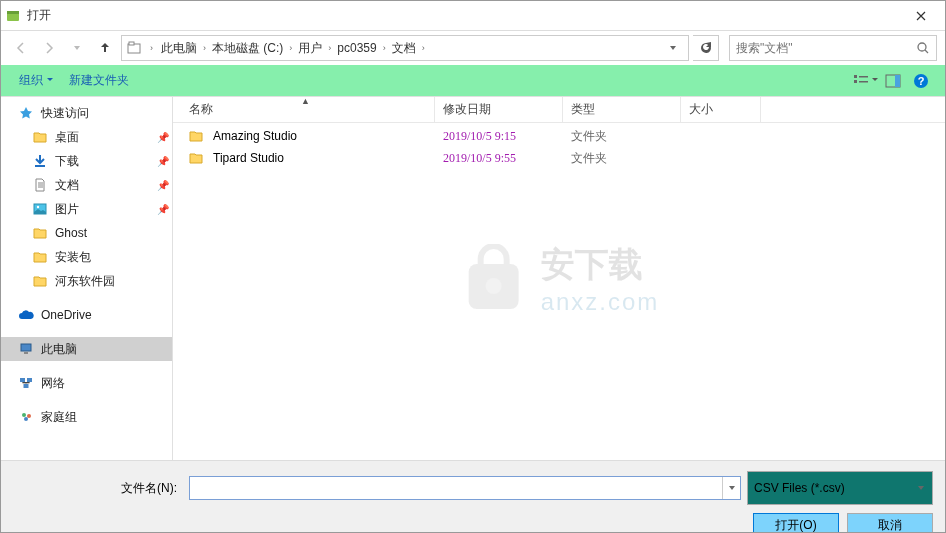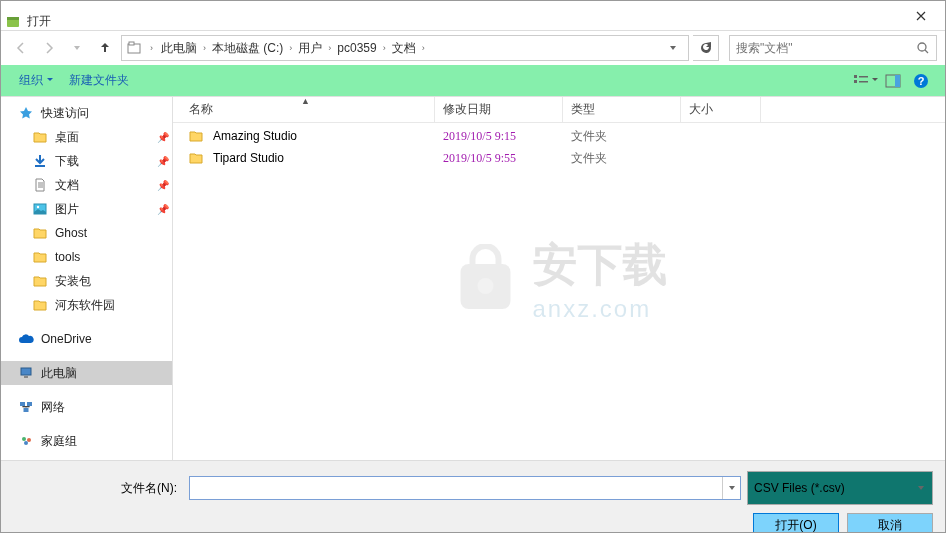--- a/index.html
+++ b/index.html
@@ -1,18 +1,18 @@
 <!DOCTYPE html>
 <html><head>
 <meta charset="utf-8">
 <style>
 * { box-sizing: border-box; margin: 0; padding: 0; font-family: "Microsoft YaHei", "Segoe UI", sans-serif; }
 body { width: 946px; height: 533px; background: #fff; border: 1px solid #999; overflow: hidden; font-size: 12px; }
 
-.titlebar { height: 30px; display: flex; align-items: flex-end; padding: 0 4px; border-bottom: 1px solid #ddd; }
+.titlebar { height: 30px; display: flex; align-items: center; padding: 0 4px; border-bottom: 1px solid #ddd; }
 .titlebar .app-icon { width: 16px; height: 16px; margin-right: 6px; display: inline-flex; }
 .titlebar .title { flex: 1; font-size: 12px; color: #333; }
 .titlebar .close { width: 40px; height: 28px; display: flex; align-items: center; justify-content: center; cursor: pointer; }
 
 .navbar { height: 34px; display: flex; align-items: center; padding: 2px 8px; gap: 4px; }
 .nav-btn { width: 24px; height: 24px; display: flex; align-items: center; justify-content: center; color: #aaa; cursor: pointer; }
 .nav-btn.enabled { color: #333; }
 .breadcrumb-wrap { flex: 1; height: 26px; border: 1px solid #ccc; display: flex; align-items: center; background: #fff; }
 .breadcrumb-icon { width: 24px; display: flex; align-items: center; justify-content: center; }
 .breadcrumb { flex: 1; display: flex; align-items: center; padding: 0 2px; }
@@ -53,21 +53,21 @@
 .row { height: 22px; display: flex; align-items: center; cursor: pointer; }
 .row .c-name { width: 254px; display: flex; align-items: center; padding-left: 8px; text-align: center; }
 .row .c-name .fic { width: 18px; margin-right: 6px; display: inline-flex; }
 .row .c-date { width: 128px; color: #a21caf; padding-left: 8px; font-family: Liberation Serif, serif; }
 .row .c-type { width: 118px; color: #666; padding-left: 8px; }
 .row .c-size { width: 80px; color: #666; padding-left: 8px; }
 
 .watermark { position: absolute; left: 50%; top: 50%; transform: translate(-50%, -50%); display: flex; align-items: center; gap: 12px; opacity: 0.15; pointer-events: none; }
 .watermark .wm-icon { width: 70px; height: 70px; }
 .watermark .wm-text { display: flex; flex-direction: column; }
-.watermark .wm-main { font-size: 45px; font-weight: bold; color: #444; }
+.watermark .wm-main { font-size: 34px; font-weight: bold; color: #444; }
 .watermark .wm-sub { font-size: 24px; color: #0369a1; letter-spacing: 2px; }
 
 .bottom { border-top: 1px solid #ddd; background: #f0f0f0; padding: 10px 12px; }
 .filename-row { display: flex; align-items: center; gap: 6px; margin-bottom: 8px; }
 .filename-row .lbl { width: 170px; text-align: right; padding-right: 6px; }
 .filename-row .combo { flex: 1; height: 24px; border: 1px solid #7a9fd6; background: #fff; display: flex; }
 .filename-row .combo input { flex: 1; border: none; outline: none; padding: 0 4px; }
 .filename-row .combo .cd { width: 18px; display: flex; align-items: center; justify-content: center; border-left: 1px solid #ccc; cursor: pointer; }
 .filter { width: 186px; height: 24px; border: 1px solid #aaa; background: #0f766e; display: flex; align-items: center; padding: 16px 6px; cursor: pointer; }
 .filter .ft { flex: 1; }
@@ -234,28 +234,20 @@
         <span class="lbl">图片</span>
         <span class="pin">📌</span>
       </div>
     <div class="sb-item sub">
         <span class="ic">
           <svg width="14" height="12" viewBox="0 0 14 12">
             <path d="M1 2h5l1 1h6v8H1z" fill="#ffd666" stroke="#d9a92d"></path>
           </svg>
         </span>
         <span class="lbl">Ghost</span>
-      </div>
-    <div class="sb-item sub">
-        <span class="ic">
-          <svg width="14" height="12" viewBox="0 0 14 12">
-            <path d="M1 2h5l1 1h6v8H1z" fill="#ffd666" stroke="#d9a92d"></path>
-          </svg>
-        </span>
-        <span class="lbl">tools</span>
       </div>
     <div class="sb-item sub">
         <span class="ic">
           <svg width="14" height="12" viewBox="0 0 14 12">
             <path d="M1 2h5l1 1h6v8H1z" fill="#ffd666" stroke="#d9a92d"></path>
           </svg>
         </span>
         <span class="lbl">安装包</span>
       </div>
     <div class="sb-item sub">

